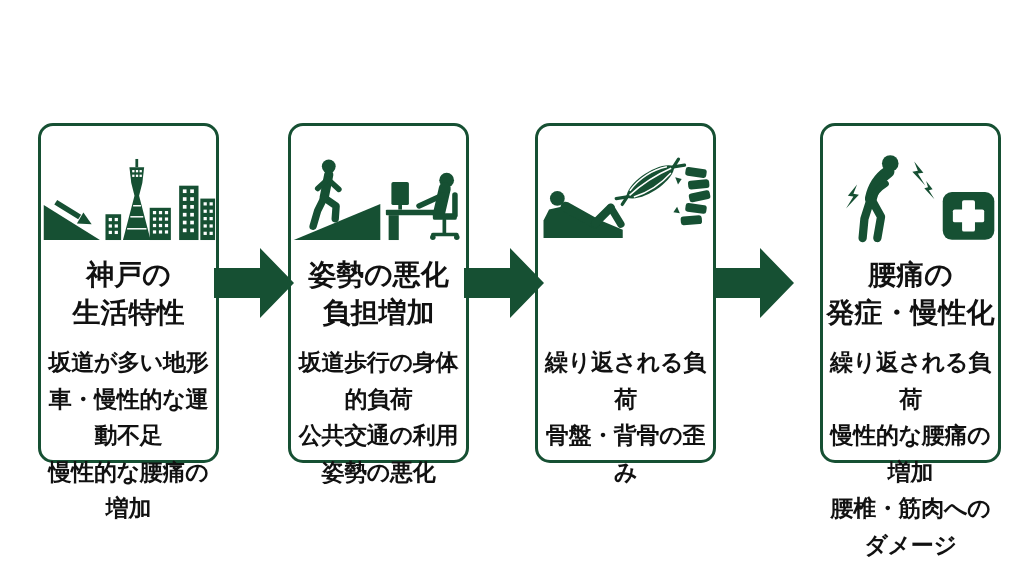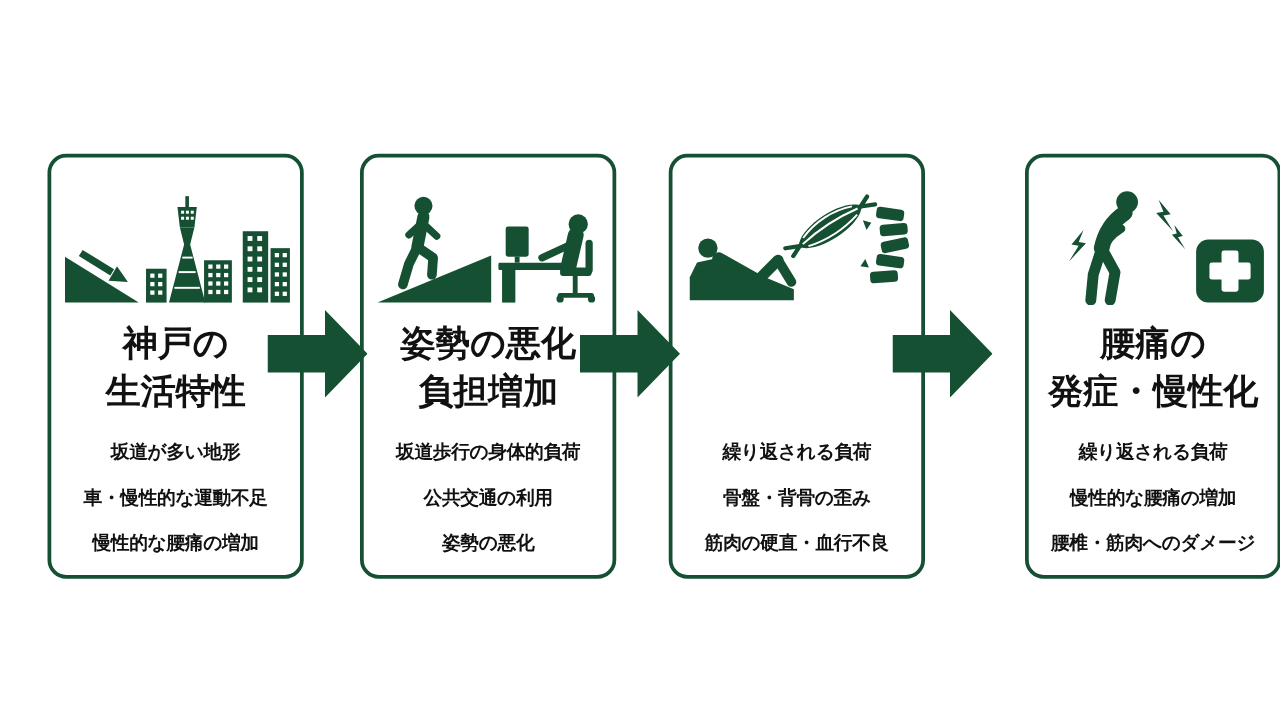--- a/index.html
+++ b/index.html
@@ -8,42 +8,42 @@
     --cardbg:#ffffff;
     --pagebg:#ffffff;
   }
   html,body{margin:0;padding:0;background:var(--pagebg);}
   .stage{
     position:relative;width:1024px;height:572px;overflow:hidden;
     background:var(--pagebg);
     font-family:"Liberation Sans","DejaVu Sans",sans-serif;
   }
   .card{
-    position:absolute;top:123px;width:205px;height:340px;
+    position:absolute;top:123px;width:181px;height:340px;
     background:var(--cardbg);
     border:3px solid var(--accent);
     border-radius:15px;
     box-sizing:border-box;
     z-index:1;
   }
   .card.c0{left:38px}.card.c1{left:288px}.card.c2{left:535px}.card.c3{left:820px}
   .icons{
     position:absolute;top:24px;left:0;width:100%;height:94px;
     display:flex;align-items:flex-end;justify-content:center;
     color:var(--accent);
   }
   .icons svg{display:block;}
   .title{
     position:absolute;top:130px;left:0;width:100%;
     text-align:center;font-size:28px;font-weight:bold;
     line-height:38px;color:var(--text);
   }
   .details{
     position:absolute;top:218px;left:0;width:100%;
-    text-align:center;font-size:15px;font-weight:bold;
+    text-align:center;font-size:23px;font-weight:bold;
     line-height:36.5px;color:var(--text);letter-spacing:-0.3px;
   }
   .arrow{
     position:absolute;top:248px;width:80px;height:70px;
     color:var(--accent);z-index:2;
   }
   .arrow.a0{left:214px}.arrow.a1{left:464px}.arrow.a2{left:714px}
 </style>
 </head>
 <body>
@@ -232,21 +232,20 @@
           <rect x="160" y="55" width="23" height="9.5" rx="3" transform="rotate(8 171 60)"></rect>
           <rect x="155" y="68" width="23" height="9.5" rx="3" transform="rotate(-4 166 73)"></rect>
           <polygon points="152,34 149,26 156,28"></polygon>
           <polygon points="151,58 147,64 154,65"></polygon>
         </g>
       </svg>
     </div>
     <div class="details">
       <div>繰り返される負荷</div>
       <div>骨盤・背骨の歪み</div>
-      <div>筋肉の硬直・血行不良</div>
     </div>
   </div>
 
   <div class="arrow a2">
     <svg viewBox="0 0 80 70" width="80" height="70" fill="currentColor">
       <polygon points="0,20 46,20 46,0 80,35 46,70 46,50 0,50"></polygon>
     </svg>
   </div>
 
   <div class="card c3">

